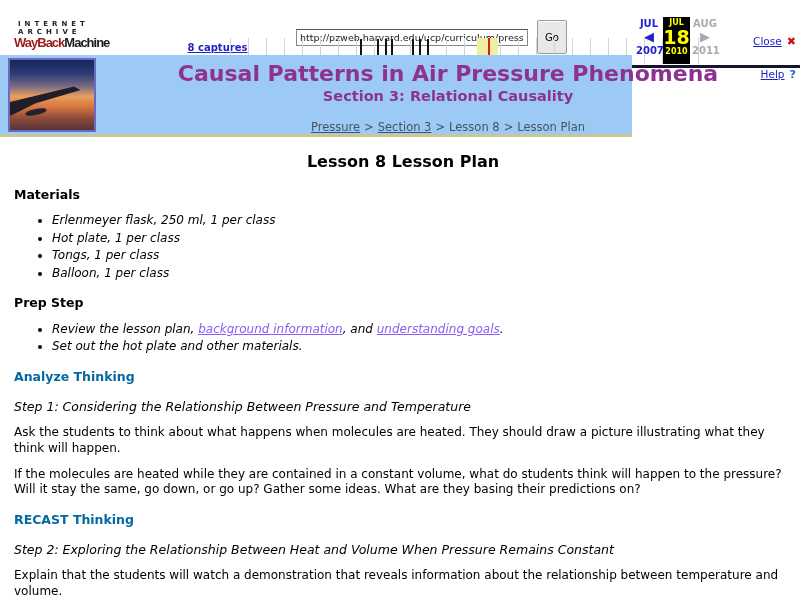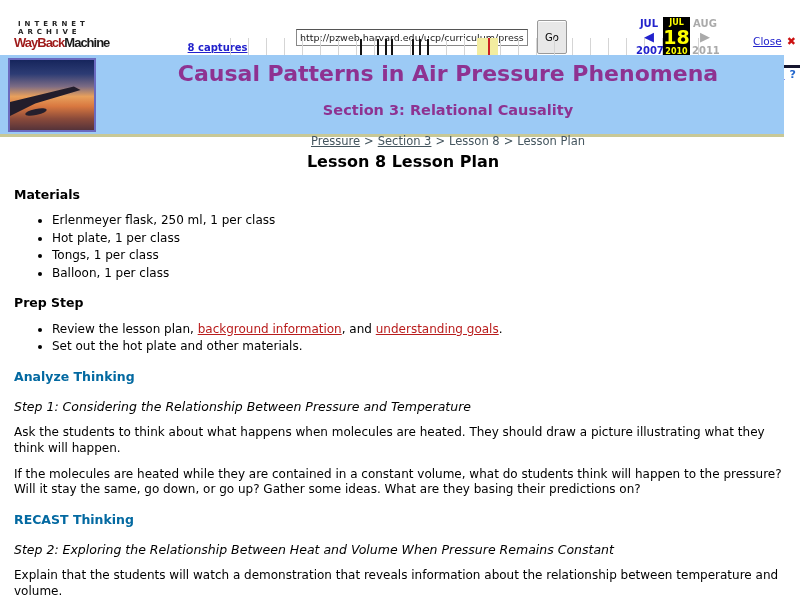--- a/index.html
+++ b/index.html
@@ -45,48 +45,48 @@
   .nav-current .cm { font-size:8px; font-weight:bold; line-height:1.1; }
   .nav-current .cd { font-size:19px; font-weight:bold; line-height:1.0; }
   .nav-current .cy { font-size:8px; font-weight:bold; line-height:1.3; }
   .close-help { position:absolute; left:748px; top:5px; width:48px; text-align:right;margin-top:9px; }
   .close-help .row { margin-bottom:14px; white-space:nowrap; }
   .close-help a { color:#2222cc; font-size:10.5px; text-decoration:underline; cursor:pointer; }
   .x-icon { color:#cc1111; font-weight:bold; font-size:11px; cursor:pointer; }
   .q-icon { color:#2266cc; font-weight:bold; font-size:11px; cursor:pointer; }
 
   
-  .page-header { position:absolute; top:55px; left:0; width:784px; height:82px;
+  .page-header { position:absolute; top:55px; left:0; width:632px; height:82px;
     background:#9ccaf5; border-bottom:3px solid #c8c896; display:flex; }
   .photo { position:absolute; left:8px; top:3px; width:88px; height:74px;
     border:2px solid #6a6abf; overflow:hidden;
     background:linear-gradient(to bottom,#16255c 0%,#2d3c74 20%,#7d6c84 38%,#e8a05c 52%,#d97840 66%,#8a4a3a 84%,#55333a 100%); }
   .wing { position:absolute; left:0; top:0; width:100%; height:100%;
     background:#221d2b;
     clip-path:polygon(0 60%, 76% 38%, 84% 43%, 30% 62%, 0 80%); }
   .wing2 { position:absolute; left:18%; top:70%; width:26%; height:9%;
     background:#241f2d; border-radius:50%; transform:rotate(-12deg); }
   .header-text { position:absolute; left:100px; top:6px; width:696px; text-align:center; }
   .hdr-title { color:#8e3291; font-size:22px; font-weight:bold; line-height:1.15; }
-  .hdr-sub { color:#8e3291; font-size:14.5px; font-weight:bold; margin-top:16px; }
+  .hdr-sub { color:#8e3291; font-size:14.5px; font-weight:bold; margin-top:2px; }
   .breadcrumb { margin-top:16px; font-size:11.5px; color:#44555e; }
   .breadcrumb a { color:#44555e; text-decoration:underline; cursor:pointer; }
   .bc-sep { margin:0 4px; }
 
   
   .content { position:absolute; top:140px; left:0; width:800px; padding:6px 8px 0 14px;
     font-size:12px; line-height:1.3; }
   .lesson-title { text-align:center; font-size:16px; font-weight:bold; margin:6px 0 14px 0; }
   .sec-head { font-size:12.5px; font-weight:bold; margin:14px 0 10px 0; }
   .sec-head.purple { color:#0369a1; }
   .step-title { font-size:12.5px; font-weight:normal; font-style:italic; margin:14px 0 10px 0; }
   .content p { margin:10px 0; }
-  .content ul { margin:8px 0 12px 0; padding-left:38px; }
+  .content ul { margin:8px 0 12px 0; padding-left:38px;font-style:italic; }
   .content li { margin-bottom:2px; }
-  .body-link { color:#b91c1c; text-decoration:underline; cursor:pointer; }
+  .body-link { color:#8b5cf6; text-decoration:underline; cursor:pointer; }
 </style>
 </head>
 <body>
 
 <div class="toolbar">
 
   <div class="logo">
     <div class="logo-top">INTERNET ARCHIVE</div>
     <div class="logo-main"><span class="logo-red">WayBack</span><span class="logo-black">Machine</span></div>
   </div>

